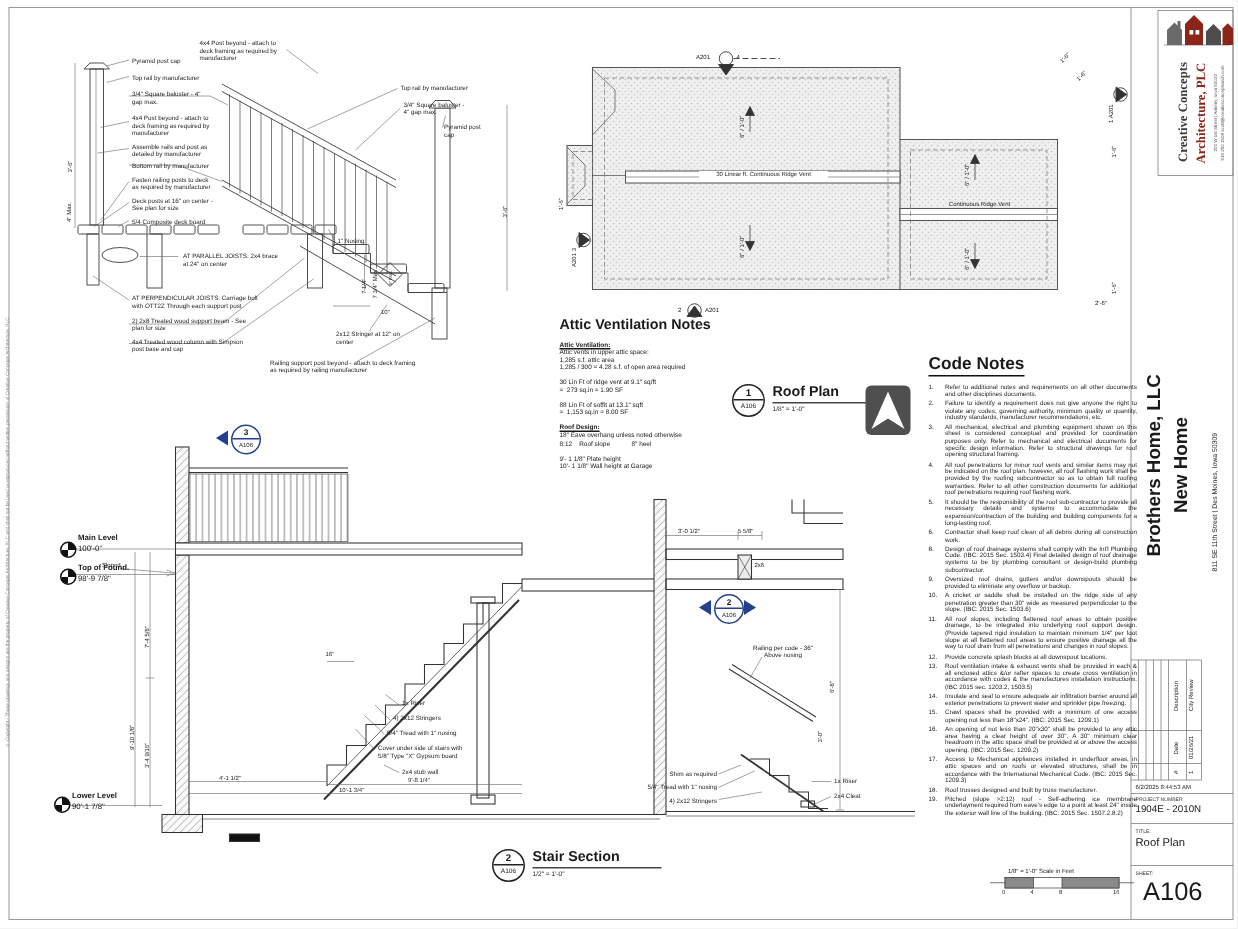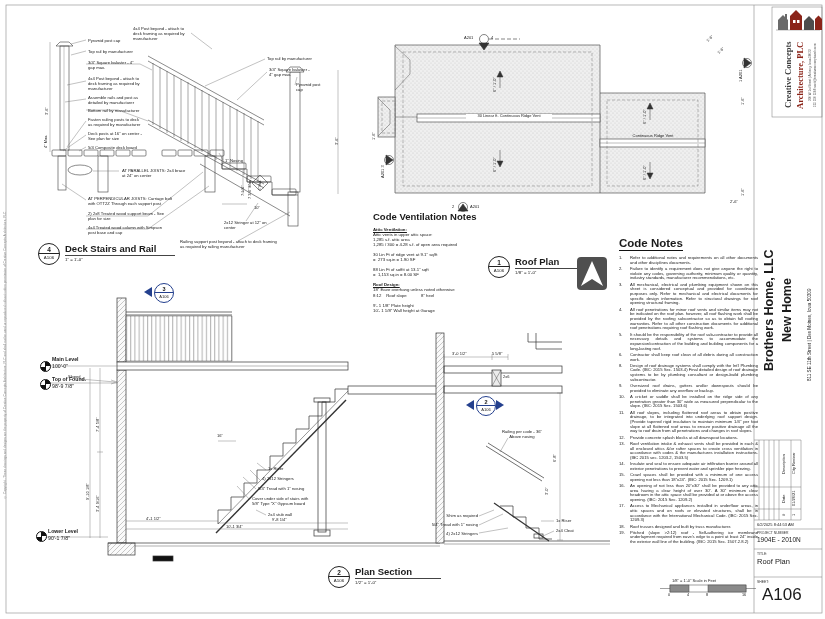--- a/index.html
+++ b/index.html
@@ -242,30 +242,20 @@
     <div class="lbl" style="left:180px;top:239px;width:100px">Railing support post beyond - attach to deck framing as required by railing manufacturer</div>
     <div class="rot" style="left:44px;top:115px">3'-6"</div>
     <div class="rot" style="left:43px;top:148px">4" Max.</div>
     <div class="rot" style="left:334px;top:145px">3'-6"</div>
     <div class="rot" style="left:240px;top:196px">7 1/4"</div>
     <div class="rot" style="left:247px;top:199px">7 3/4" Max</div>
     <div class="dim" style="left:254px;top:205px">10"</div>
     <div class="rot" style="left:258px;top:190px;font-size:3px">6" Max.</div>
   </div>
 
-  <div class="callout" style="left:38px;top:243px">
-    <div class="co-circ">
-      <div class="co-num">4</div>
-      <div class="co-ref">A106</div>
-    </div>
-    <div>
-      <div class="co-title" style="width:110px">Deck Stairs and Rail</div>
-      <div class="co-scale">1" = 1'-0"</div>
-    </div>
-  </div>
 
   <div>
     <div class="lbl ctr" style="left:466px;top:114px;width:86px;font-size:4px;background:#fff">30 Linear ft. Continuous Ridge Vent</div>
     <div class="lbl ctr" style="left:622px;top:134px;width:62px;font-size:4px">Continuous Ridge Vent</div>
     <div class="rot" style="left:492px;top:92px">6" / 1'-0"</div>
     <div class="rot" style="left:492px;top:172px">6" / 1'-0"</div>
     <div class="rot" style="left:642px;top:124px">6" / 1'-0"</div>
     <div class="rot" style="left:642px;top:180px">6" / 1'-0"</div>
     <div class="dim" style="left:464px;top:35px">A201</div>
     <div class="dim" style="left:491px;top:35px">4</div>
@@ -292,21 +282,21 @@
     </div>
   </div>
 
   <div class="north">
     <svg width="30" height="33" viewBox="0 0 30 33">
         <polygon points="15,4 26,29 15,22 4,29" fill="#fff"></polygon>
       </svg>
   </div>
 
   <div class="an-col">
-    <div class="an-title">Code Ventilation Notes</div>
+    <div class="an-title">Attic Ventilation Notes</div>
     <div class="an-h">Attic Ventilation:</div>
     <div>
         <div class="an-line">Attic vents in upper attic space:</div>
         <div class="an-line">1,285 s.f. attic area</div>
         <div class="an-line">1,285 / 300 = 4.28 s.f. of open area required</div>
         <div class="an-line"></div>
         <div class="an-line">30 Lin Ft of ridge vent at 9.1" sq/ft</div>
         <div class="an-line">=  273 sq.in = 1.90 SF</div>
         <div class="an-line"></div>
         <div class="an-line">88 Lin Ft of soffit at 13.1" sqft</div>
@@ -468,21 +458,21 @@
     <div class="lbl" style="left:556px;top:518px;width:30px">1x Riser</div>
     <div class="lbl" style="left:556px;top:528px;width:30px">2x4 Cleat</div>
   </div>
 
   <div class="callout" style="left:328px;top:566px">
     <div class="co-circ">
       <div class="co-num">2</div>
       <div class="co-ref">A106</div>
     </div>
     <div>
-      <div class="co-title" style="width:86px">Plan Section</div>
+      <div class="co-title" style="width:86px">Stair Section</div>
       <div class="co-scale">1/2" = 1'-0"</div>
     </div>
   </div>
 
   <div>
     <div class="dim" style="left:672px;top:578px">1/8" = 1'-0" Scale in Feet</div>
     <div class="scalebar-ticks">
       <span style="left:668px;top:593px">0</span>
       <span style="left:687px;top:593px">4</span>
       <span style="left:706px;top:593px">8</span>

